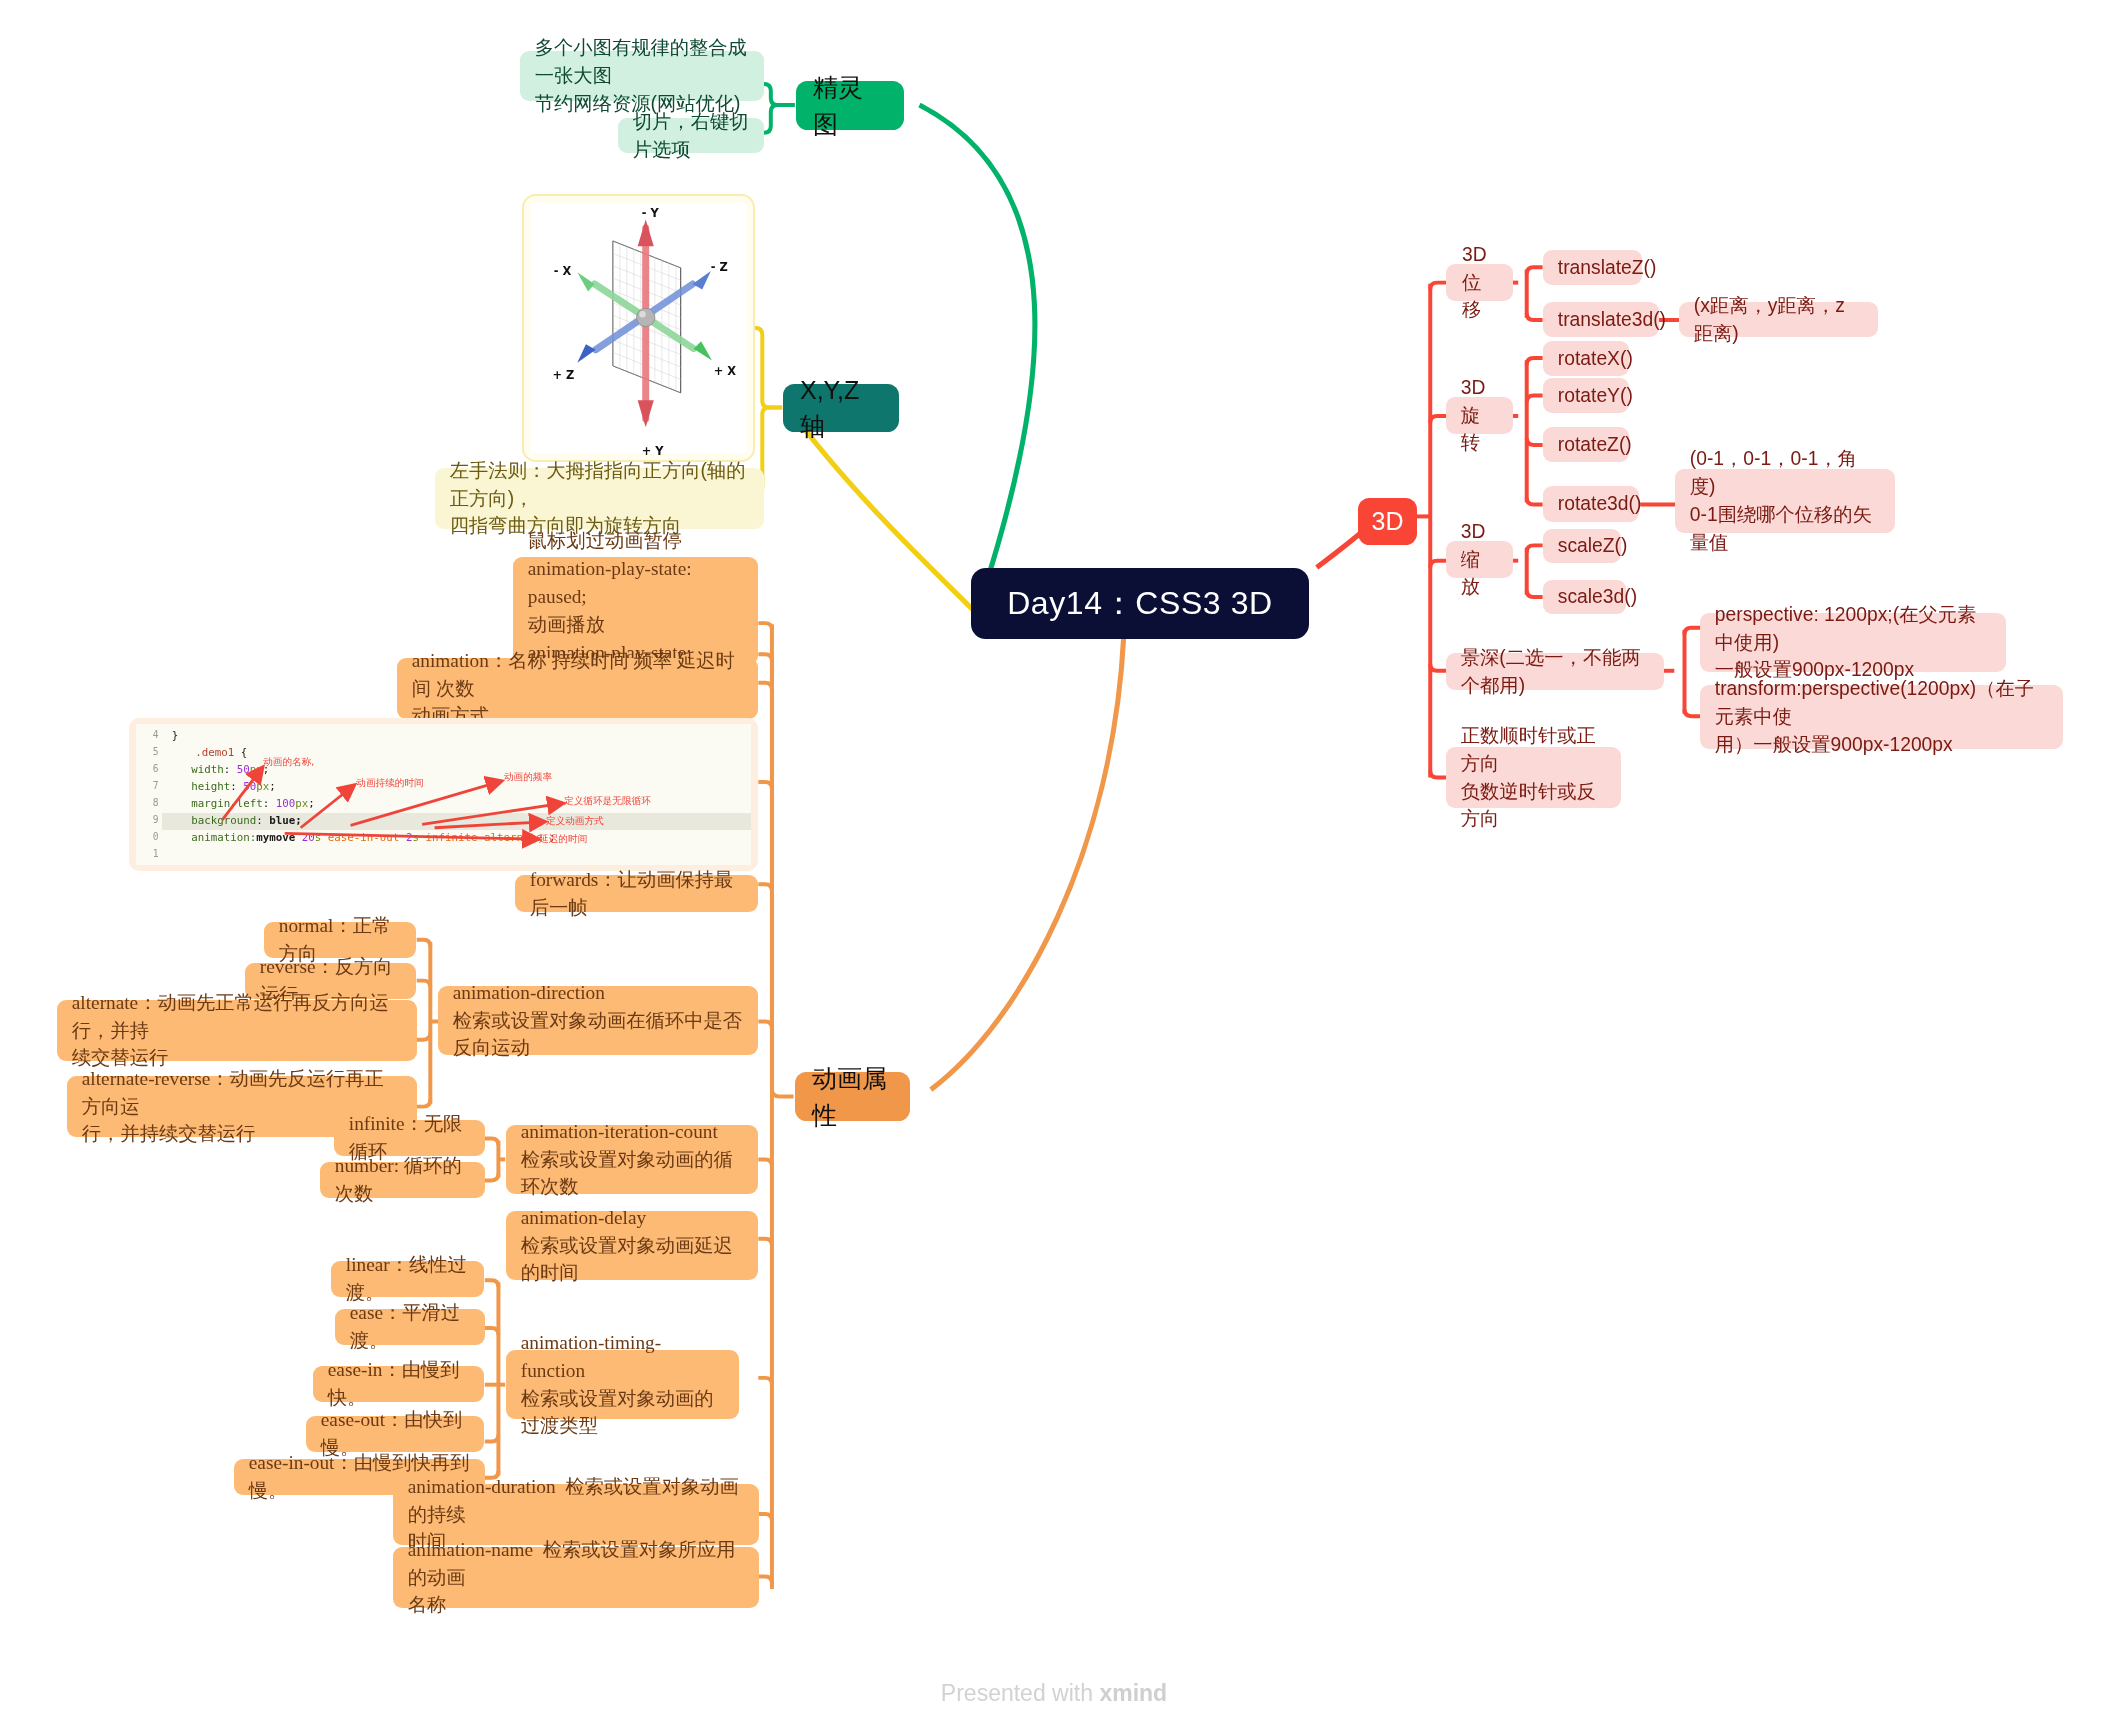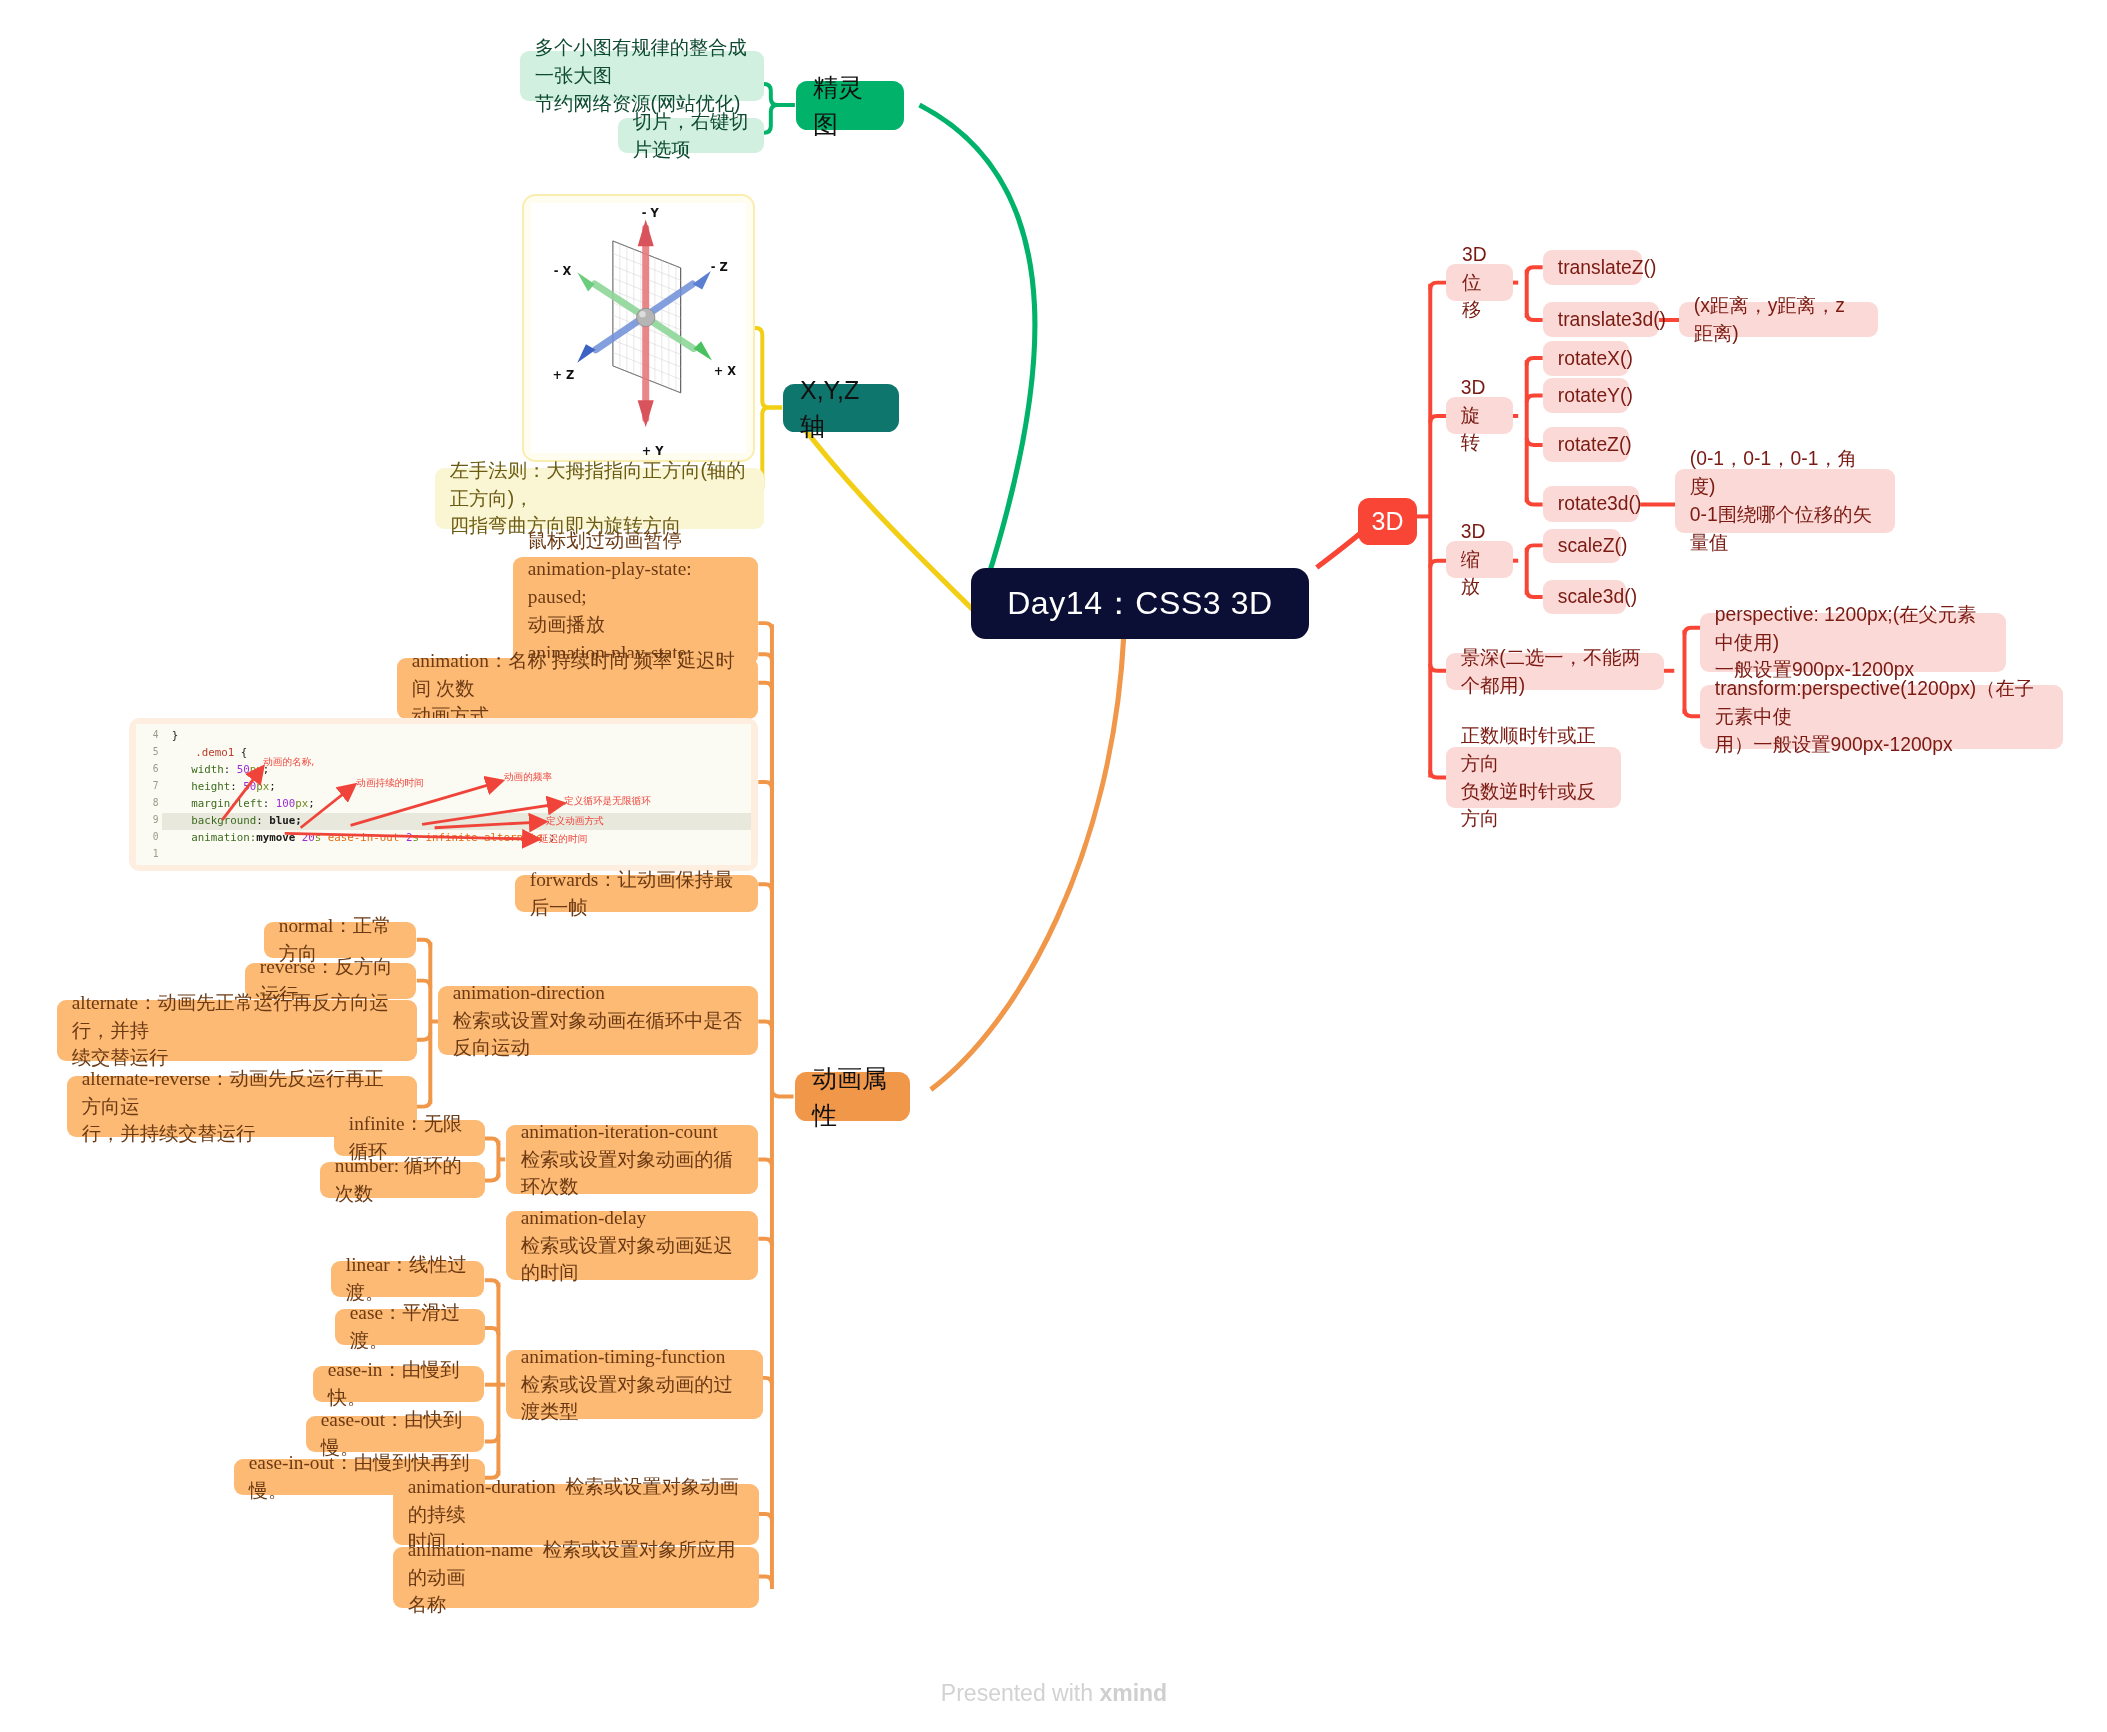--- a/index.html
+++ b/index.html
@@ -334,21 +334,21 @@
 行，并持续交替运行</div>
 
   <div class="node leaf leaf-orange" style="left:506px; top:1125px; width:252px; height:69px; flex-direction:column; align-items:flex-start; justify-content:center;">animation-iteration-count
 检索或设置对象动画的循环次数</div>
   <div class="node leaf leaf-orange" style="left:334px; top:1120px; width:151px; height:36px; justify-content:flex-end;">infinite：无限循环</div>
   <div class="node leaf leaf-orange" style="left:320px; top:1162px; width:165px; height:36px; justify-content:flex-end;">number: 循环的次数</div>
 
   <div class="node leaf leaf-orange" style="left:506px; top:1211px; width:252px; height:69px; flex-direction:column; align-items:flex-start; justify-content:center;">animation-delay
 检索或设置对象动画延迟的时间</div>
 
-  <div class="node leaf leaf-orange" style="left:506px; top:1350px; width:257px; height:69px; flex-direction:column; align-items:flex-start; justify-content:center;">animation-timing-function
+  <div class="node leaf leaf-orange" style="left:506px; top:1350px; width:233px; height:69px; flex-direction:column; align-items:flex-start; justify-content:center;">animation-timing-function
 检索或设置对象动画的过渡类型</div>
   <div class="node leaf leaf-orange" style="left:331px; top:1261px; width:153px; height:36px; justify-content:flex-end;">linear：线性过渡。</div>
   <div class="node leaf leaf-orange" style="left:335px; top:1309px; width:150px; height:36px; justify-content:flex-end;">ease：平滑过渡。</div>
   <div class="node leaf leaf-orange" style="left:313px; top:1366px; width:171px; height:36px; justify-content:flex-end;">ease-in：由慢到快。</div>
   <div class="node leaf leaf-orange" style="left:306px; top:1416px; width:178px; height:36px; justify-content:flex-end;">ease-out：由快到慢。</div>
   <div class="node leaf leaf-orange" style="left:234px; top:1459px; width:251px; height:36px; justify-content:flex-end;">ease-in-out：由慢到快再到慢。</div>
 
   <div class="node leaf leaf-orange" style="left:393px; top:1484px; width:366px; height:61px; flex-direction:column; align-items:flex-start; justify-content:center;">animation-duration  检索或设置对象动画的持续
 时间</div>
   <div class="node leaf leaf-orange" style="left:393px; top:1547px; width:366px; height:61px; flex-direction:column; align-items:flex-start; justify-content:center;">animation-name  检索或设置对象所应用的动画

